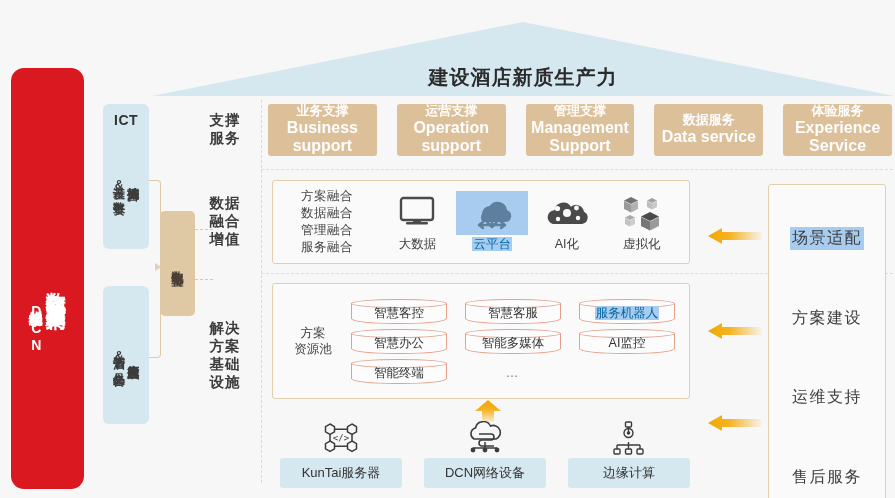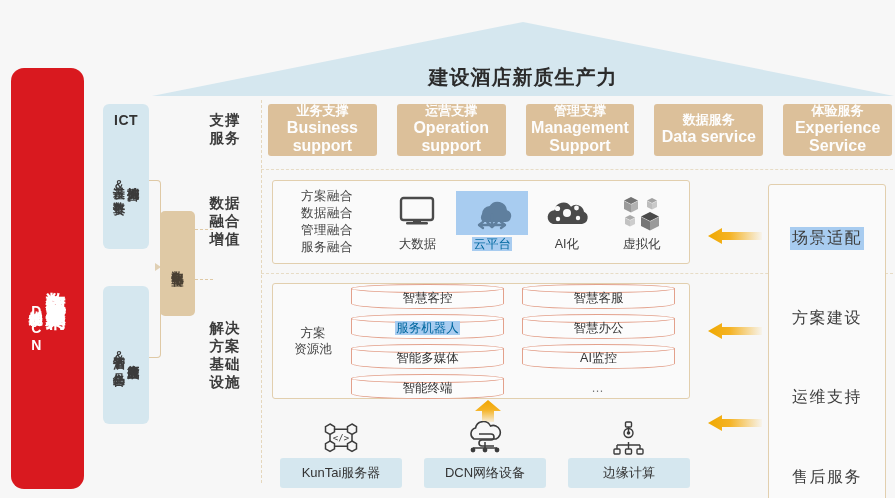--- a/index.html
+++ b/index.html
@@ -166,21 +166,21 @@
     border: 1.3px solid #e2cfae; border-radius: 3px;
     background: #fafafa;
     display: flex; align-items: center;
   }
   .pool-label {
     width: 68px; text-align: center; font-size: 12.5px;
     color: #3d3d3d; line-height: 1.3; font-weight: 500; margin-left: 6px;
   }
   .pool-grid {
     flex: 1; display: grid;
-    grid-template-columns: repeat(2, 1fr);
+    grid-template-columns: repeat(3, 1fr);
     grid-template-rows: repeat(3, 1fr);
     gap: 5px 18px; padding: 8px 14px 8px 4px;
   }
   .cyl {
     position: relative; height: 25px;
     display: flex; align-items: center; justify-content: center;
   }
   .cyl .body {
     position: absolute; left: 0; right: 0; top: 4px; bottom: 0;
     border: 1.2px solid #e3a18c; border-top: none;

